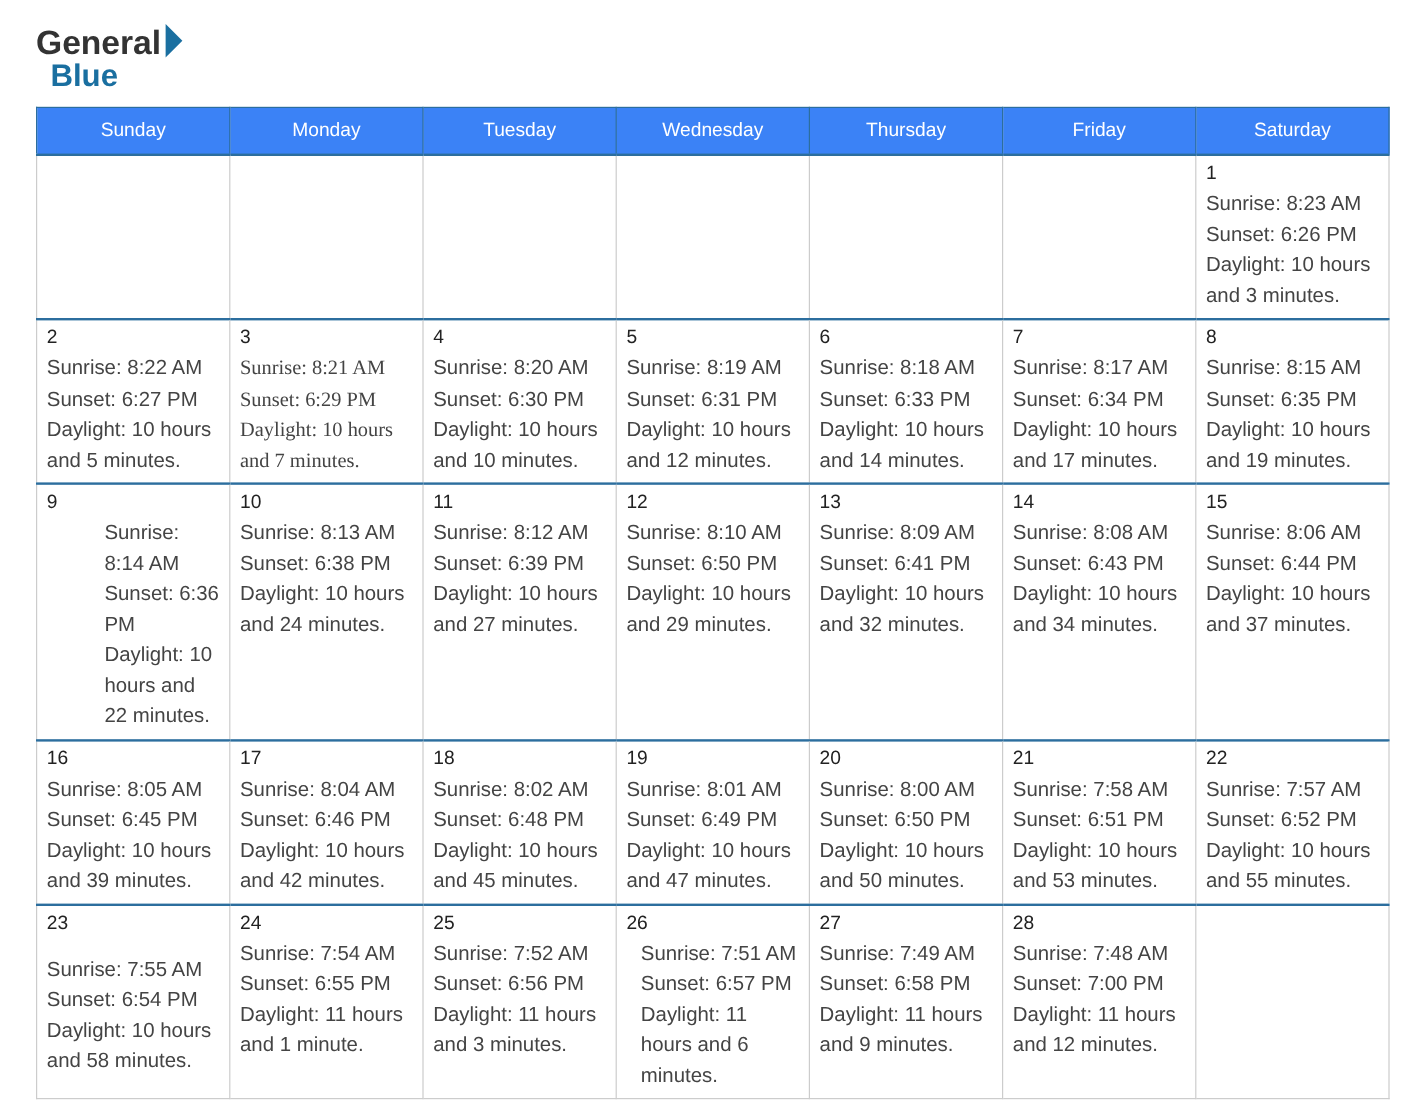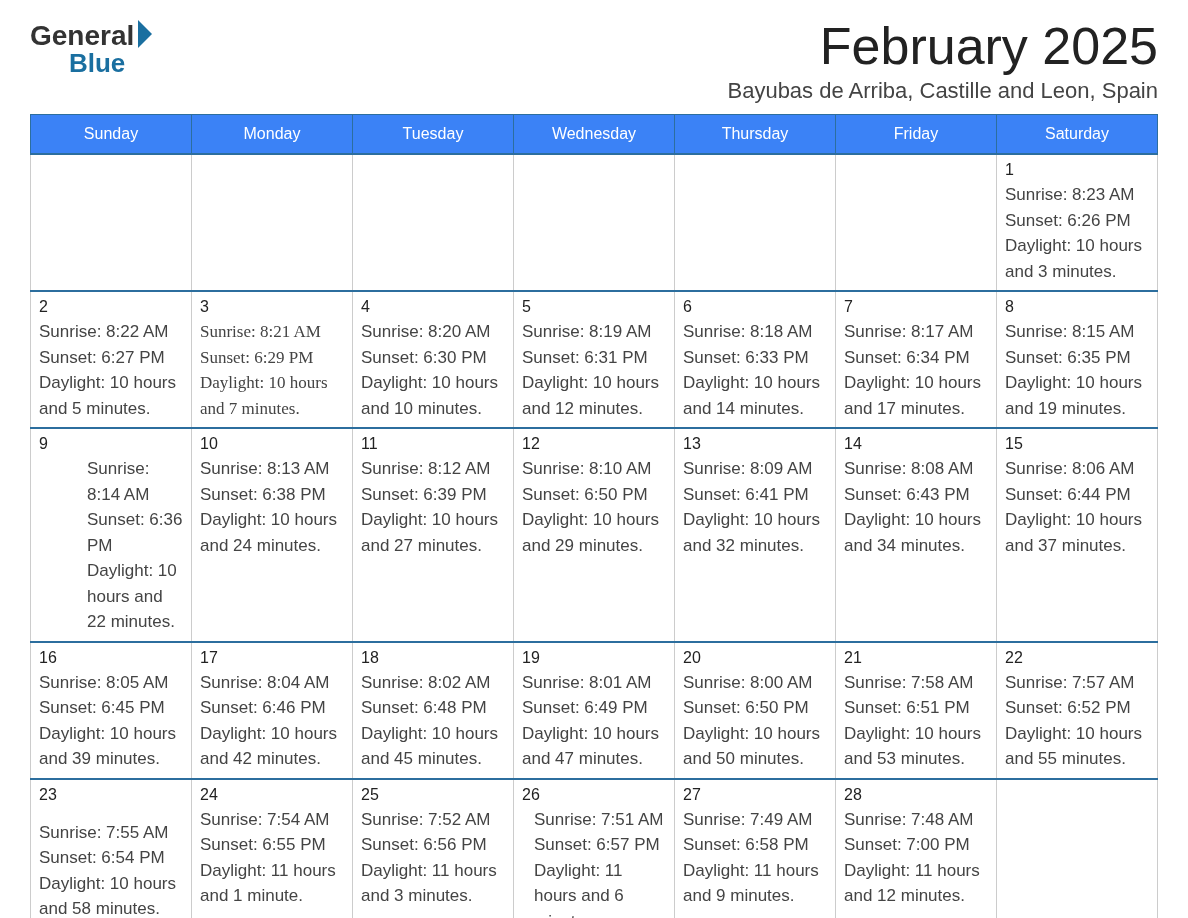--- a/index.html
+++ b/index.html
@@ -13,21 +13,21 @@
     }
     .header-area {
       display: flex;
       justify-content: space-between;
       align-items: flex-start;
       margin-bottom: 10px;
     }
     .logo {
       display: flex;
       flex-direction: column;
-      align-items: center;
+      align-items: flex-start;
     }
     .logo-general {
       font-size: 28px;
       font-weight: bold;
       color: #333;
       display: flex;
       align-items: center;
     }
     .logo-general .arrow {
       width: 0;
@@ -105,24 +105,20 @@
 </head>
 <body>
 
 <div class="header-area">
   <div class="logo">
     <div class="logo-general">
       <span>General</span>
         <span class="arrow"></span>
     </div>
     <div class="logo-blue">Blue</div>
-  </div>
-  <div class="title-area">
-    <div class="month-title">February 2025</div>
-    <div class="location-subtitle">Bayubas de Arriba, Castille and Leon, Spain</div>
   </div>
 </div>
 
 <table class="calendar">
   <thead>
     <tr>
     <th>Sunday</th>
         <th>Monday</th>
         <th>Tuesday</th>
         <th>Wednesday</th>

